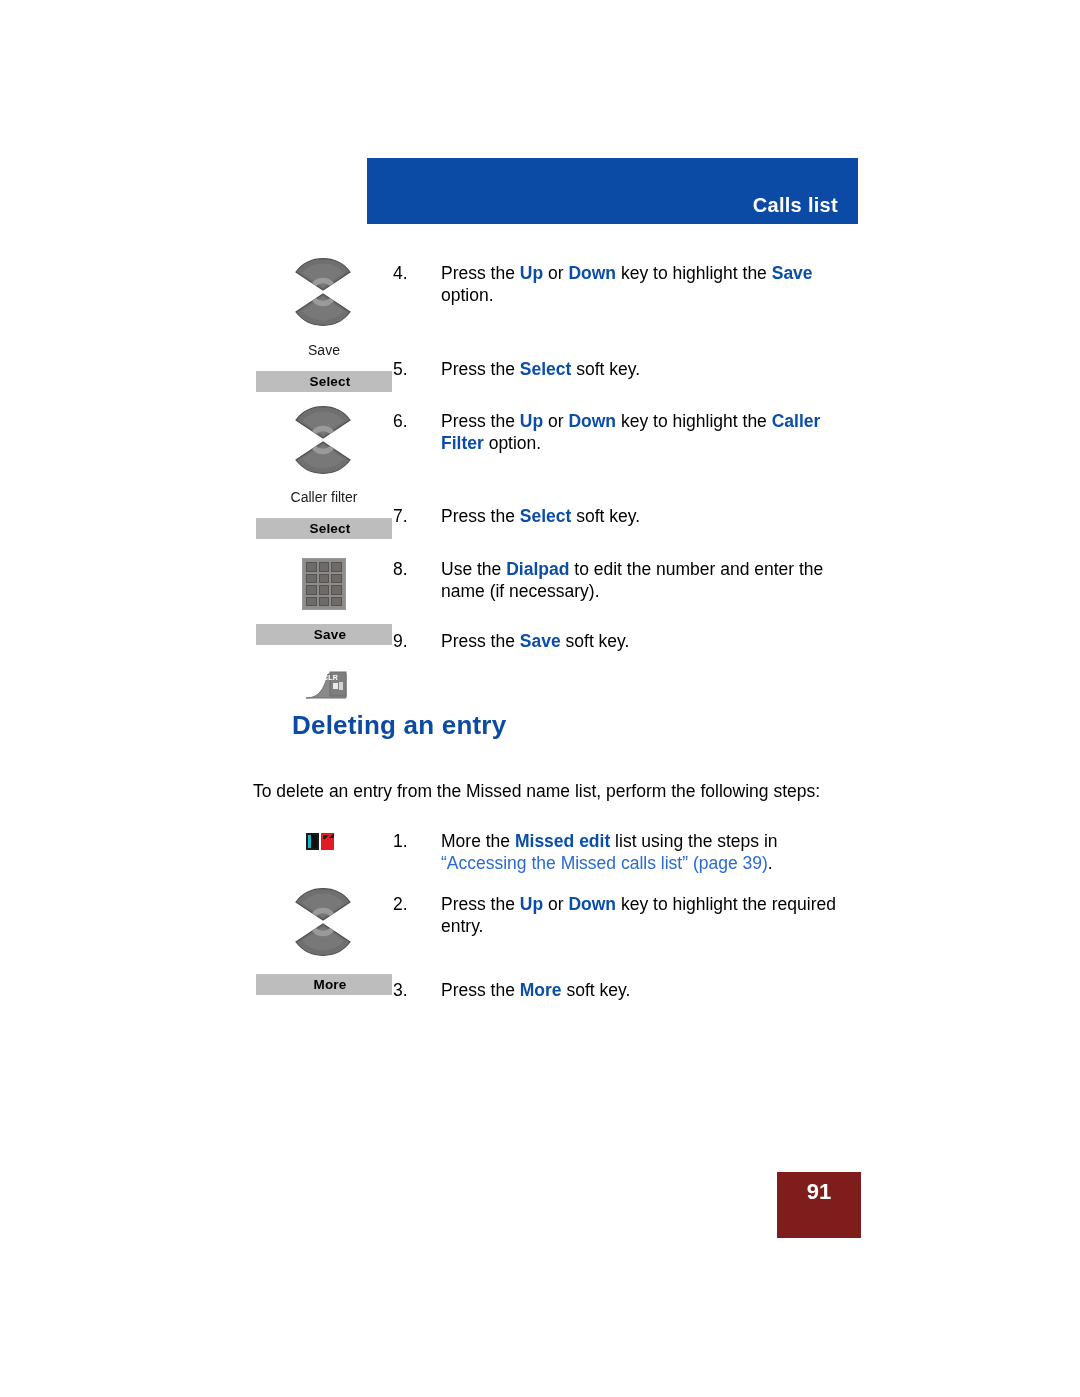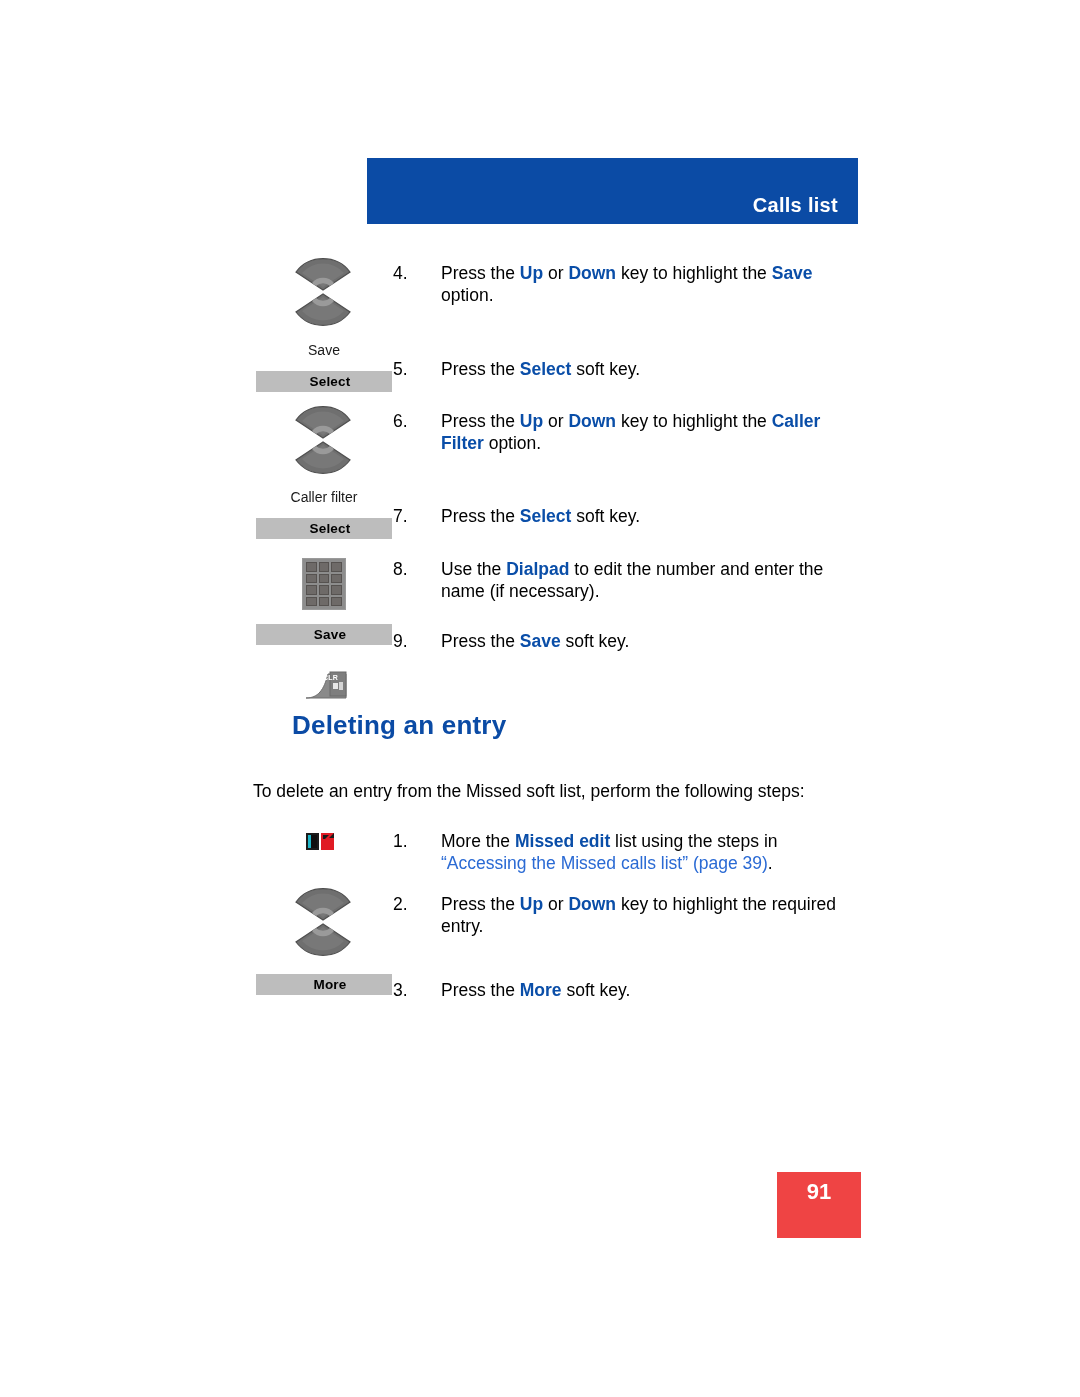--- a/index.html
+++ b/index.html
@@ -165,21 +165,21 @@
     line-height: 22px;
   }
 
   
   .pagenum-box {
     position: absolute;
     left: 777px;
     top: 1172px;
     width: 84px;
     height: 66px;
-    background: #ef4444;
+    background: #7f1d1d;
     color: #ffffff;
     font-size: 22px;
     font-weight: bold;
     text-align: center;
     line-height: 40px;
   }
 </style>
 </head>
 <body>
 
@@ -283,21 +283,21 @@
     <span class="body"><span>Use the </span><b class="key">Dialpad</b><span> to edit the number and enter the name (if necessary).</span></span>
   </div>
 
   <div class="step" style="top:630px;">
     <span class="num">9.</span>
     <span class="body"><span>Press the </span><b class="key">Save</b><span> soft key.</span></span>
   </div>
 
 
   <div class="section-heading">Deleting an entry</div>
-  <div class="intro-text">To delete an entry from the Missed soft list, perform the following steps:</div>
+  <div class="intro-text">To delete an entry from the Missed name list, perform the following steps:</div>
 
   <div class="mc-icon" style="left:305px; top:832px;">
     <svg viewBox="0 0 34 22" xmlns="http://www.w3.org/2000/svg">
       <rect x="1" y="1" width="13" height="17" fill="#1b1b1b"></rect>
       <rect x="3" y="3" width="9" height="13" fill="#1fb7c9"></rect>
       <rect x="6" y="3" width="6" height="13" fill="#0f0f0f"></rect>
       <rect x="16" y="1" width="13" height="17" fill="#1b1b1b"></rect>
       <path d="M16 1 L29 1 L24 6 L29 6 L29 18 L16 18 Z" fill="#e01b24"></path>
       <path d="M18 3 L24 3 L20 7 L18 7 Z" fill="#1b1b1b"></path>
     </svg>

